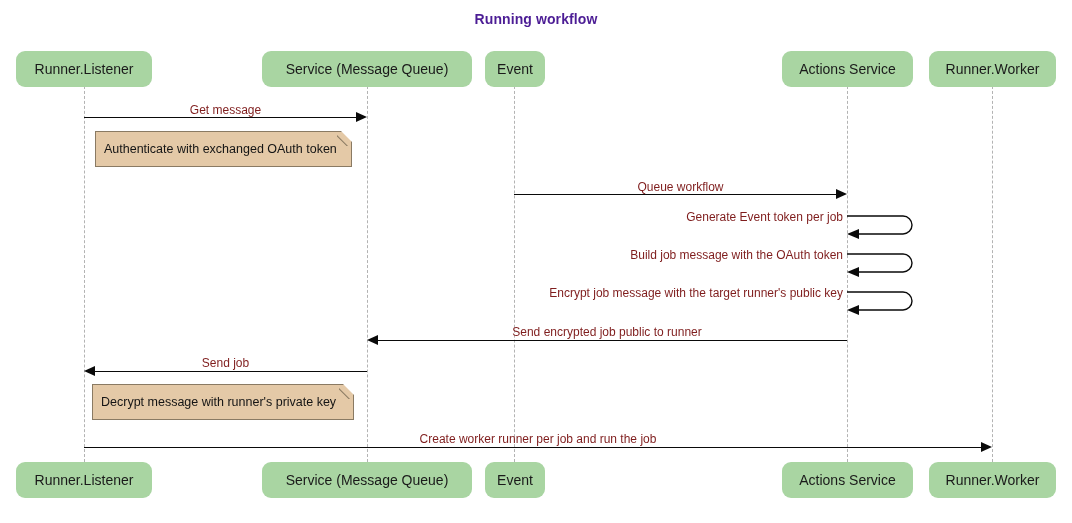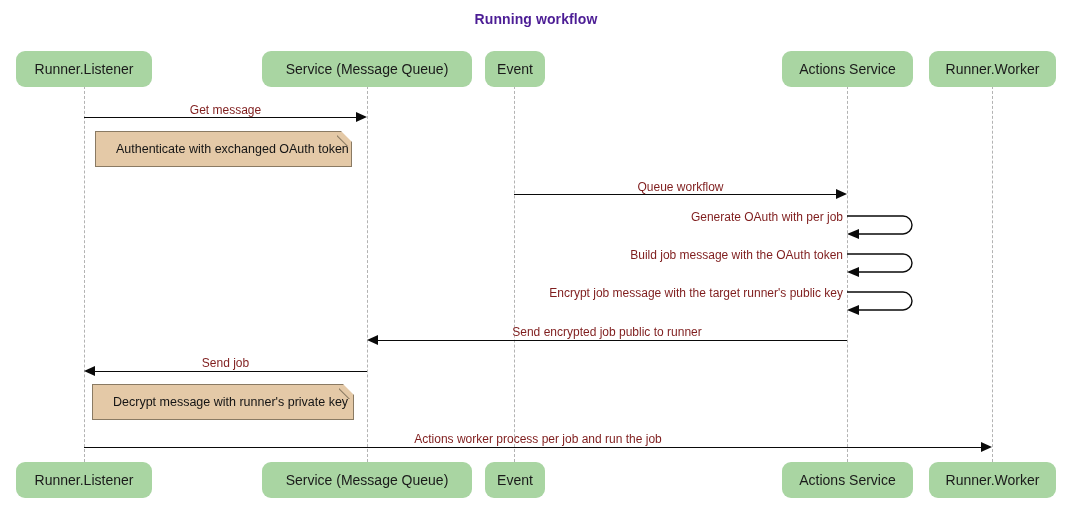--- a/index.html
+++ b/index.html
@@ -85,21 +85,21 @@
     box-sizing: border-box;
     background: #e4c9a7;
     border: 1px solid #8a7a63;
     font-size: 12.5px;
     color: #141414;
     display: flex;
     align-items: center;
     height: 36px;
     white-space: nowrap;
   }
-  .note-text { padding-left: 20px; }
+  .note-text { padding-left: 8px; }
   .note-fold {
     position: absolute;
     top: -1px;
     right: -1px;
     width: 0;
     height: 0;
     border-left: 11px solid transparent;
     border-top: 11px solid #ffffff;
   }
   .note-fold-edge {
@@ -168,21 +168,21 @@
     </div>
 
   <div class="msg-label center" style="left:84px; top:103px; width:283px;">Get message</div>
   <div class="msg-line" style="left:84px; top:117px; width:275px;"></div>
   <div class="arrowhead right" style="left:356px; top:112px;"></div>
 
   <div class="msg-label center" style="left:514px; top:180px; width:333px;">Queue workflow</div>
   <div class="msg-line" style="left:514px; top:194px; width:325px;"></div>
   <div class="arrowhead right" style="left:836px; top:189px;"></div>
 
-  <div class="msg-label right" style="left:500px; top:210px; width:343px;">Generate OAuth with per job</div>
+  <div class="msg-label right" style="left:500px; top:210px; width:343px;">Generate Event token per job</div>
   <div class="self-loop" style="left:845px; top:209px;">
     <svg width="78" height="34" viewBox="0 0 78 34">
       <path d="M2,7 H58 A9,9 0 0 1 58,25 H14" fill="none" stroke="#0a0a0a" stroke-width="1.4"></path>
       <polygon points="14,20 2,25 14,30" fill="#0a0a0a"></polygon>
     </svg>
   </div>
 
   <div class="msg-label right" style="left:490px; top:248px; width:353px;">Build job message with the OAuth token</div>
   <div class="self-loop" style="left:845px; top:247px;">
     <svg width="78" height="34" viewBox="0 0 78 34">
@@ -200,21 +200,21 @@
   </div>
 
   <div class="msg-label center" style="left:367px; top:325px; width:480px;">Send encrypted job public to runner</div>
   <div class="msg-line" style="left:375px; top:340px; width:472px;"></div>
   <div class="arrowhead left" style="left:367px; top:335px;"></div>
 
   <div class="msg-label center" style="left:84px; top:356px; width:283px;">Send job</div>
   <div class="msg-line" style="left:92px; top:371px; width:275px;"></div>
   <div class="arrowhead left" style="left:84px; top:366px;"></div>
 
-  <div class="msg-label center" style="left:84px; top:432px; width:908px;">Actions worker process per job and run the job</div>
+  <div class="msg-label center" style="left:84px; top:432px; width:908px;">Create worker runner per job and run the job</div>
   <div class="msg-line" style="left:84px; top:447px; width:900px;"></div>
   <div class="arrowhead right" style="left:981px; top:442px;"></div>
 
   <div class="note-box" style="left:95px; top:131px; width:257px;">
     <span class="note-text">Authenticate with exchanged OAuth token</span>
     <span class="note-fold"></span>
     <span class="note-fold-edge"></span>
   </div>
 
   <div class="note-box" style="left:92px; top:384px; width:262px;">

